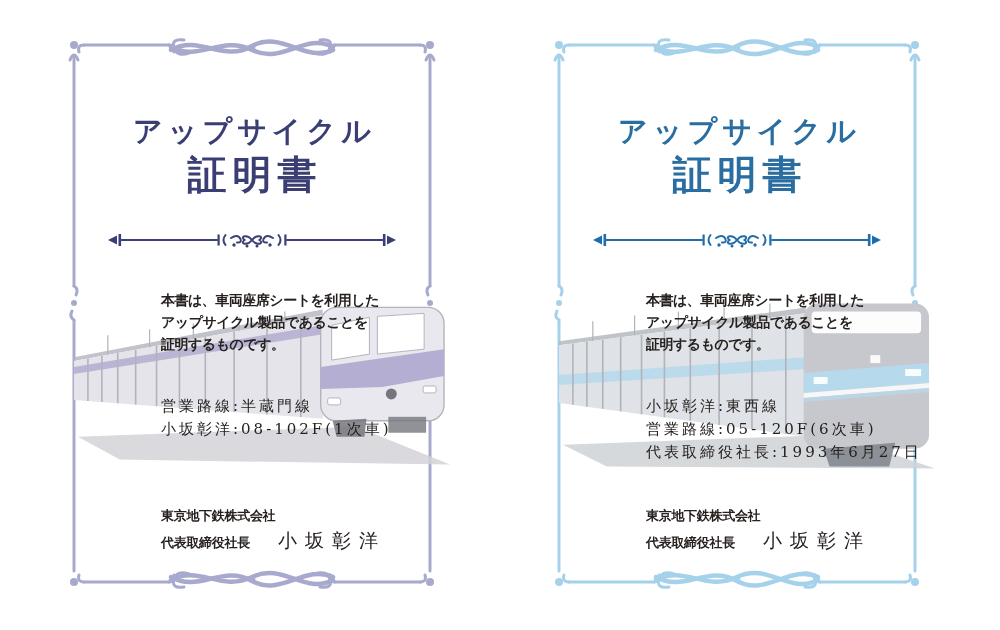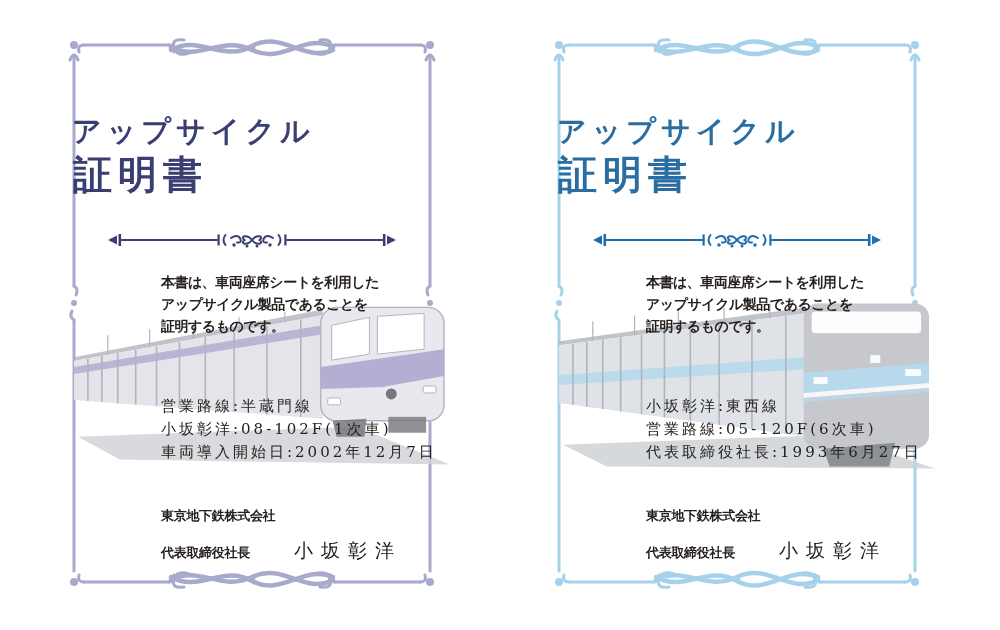--- a/index.html
+++ b/index.html
@@ -3,30 +3,30 @@
 <meta charset="utf-8">
 <style>
   *{margin:0;padding:0;box-sizing:border-box}
   html,body{width:1000px;height:630px}
   body{background:#ffffff;font-family:"DejaVu Serif","Liberation Serif",serif;overflow:hidden}
   .stage{position:relative;width:1000px;height:630px;background:#ffffff}
   .certificate{position:absolute;top:37px;width:370px;height:553px;background:#ffffff}
   #cert-0{left:67px}
   #cert-1{left:552px}
   .frame{position:absolute;inset:0;width:370px;height:553px;color:var(--frame);z-index:0}
-  .title{position:absolute;top:74px;left:0;width:100%;color:var(--title);font-weight:700;z-index:2}
+  .title{position:absolute;top:74px;left:0;width:100%;text-align:center;color:var(--title);font-weight:700;z-index:2}
   .title .t1{display:block;font-size:29px;letter-spacing:5px;text-indent:5px;line-height:40px}
   .title .t2{display:block;font-size:39px;letter-spacing:6px;text-indent:6px;line-height:46px}
   .divider{position:absolute;left:40px;top:194px;width:290px;height:18px;color:var(--divider);z-index:2}
   .train{position:absolute;left:5px;top:260px;width:378px;height:172px;z-index:1}
-  .body-text{position:absolute;left:94px;top:234px;z-index:2;color:var(--text);font-size:14px;font-weight:700;line-height:22px;letter-spacing:-0.5px}
+  .body-text{position:absolute;left:94px;top:252px;z-index:2;color:var(--text);font-size:14px;font-weight:700;line-height:22px;letter-spacing:-0.5px}
   .body-text span{display:block;white-space:nowrap}
   .details{position:absolute;left:94px;top:358px;z-index:2;color:var(--text);font-size:15px;font-weight:400;line-height:23px;letter-spacing:3px;white-space:nowrap}
   .signoff{position:absolute;left:94px;top:469px;z-index:2;color:var(--text);font-size:13px;font-weight:700;line-height:19px;letter-spacing:-0.3px}
-  .signrow{display:flex;align-items:baseline;gap:44px;margin-top:16px;white-space:nowrap}
+  .signrow{display:flex;align-items:baseline;gap:28px;margin-top:6px;white-space:nowrap}
   .signature{font-size:19px;letter-spacing:8px;font-weight:500}
 </style>
 </head>
 <body style="background: rgb(255, 255, 255);">
 
 <div class="stage">
 
   <section class="certificate" id="cert-0" style="--frame: #a8aacd; --title: #3a3e72; --divider: #3b3f76; --text: #26211f; --train-side: #e4e4ea; --train-line: #b3b3bd; --train-front: #e8e8ee; --train-accent: #b5aed3; --train-shadow: #d2d2d8; --train-dark: #75757e;">
 
     <svg class="frame" viewBox="0 0 370 553" aria-hidden="true">
@@ -135,21 +135,20 @@
 
     <p class="body-text">
       <span>本書は、車両座席シートを利用した</span>
       <span>アップサイクル製品であることを</span>
       <span>証明するものです。</span>
     </p>
 
     <div class="details">
       <div>営業路線:半蔵門線</div>
       <div>小坂彰洋:08-102F(1次車)</div>
-      <div>車両導入開始日:2002年12月7日</div>
     </div>
 
     <div class="signoff">
       <div>東京地下鉄株式会社</div>
       <div class="signrow">
         <span>代表取締役社長</span>
         <span class="signature">小坂彰洋</span>
       </div>
     </div>
   </section>

